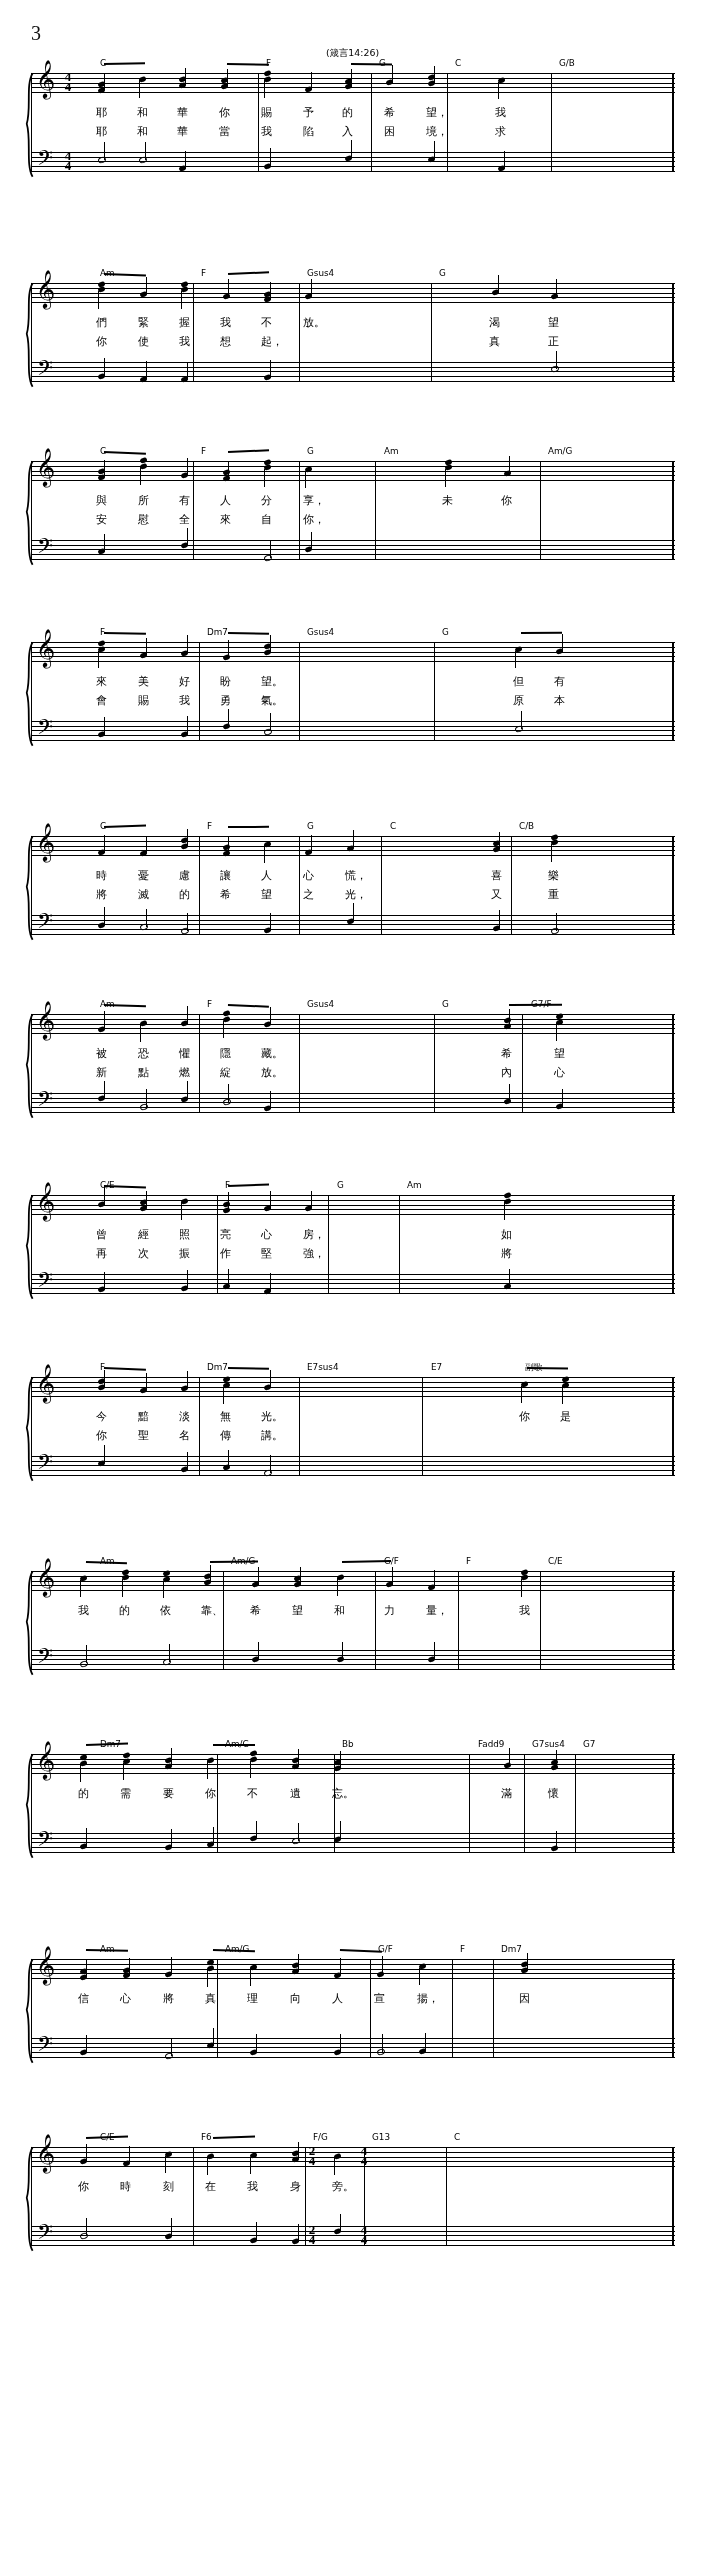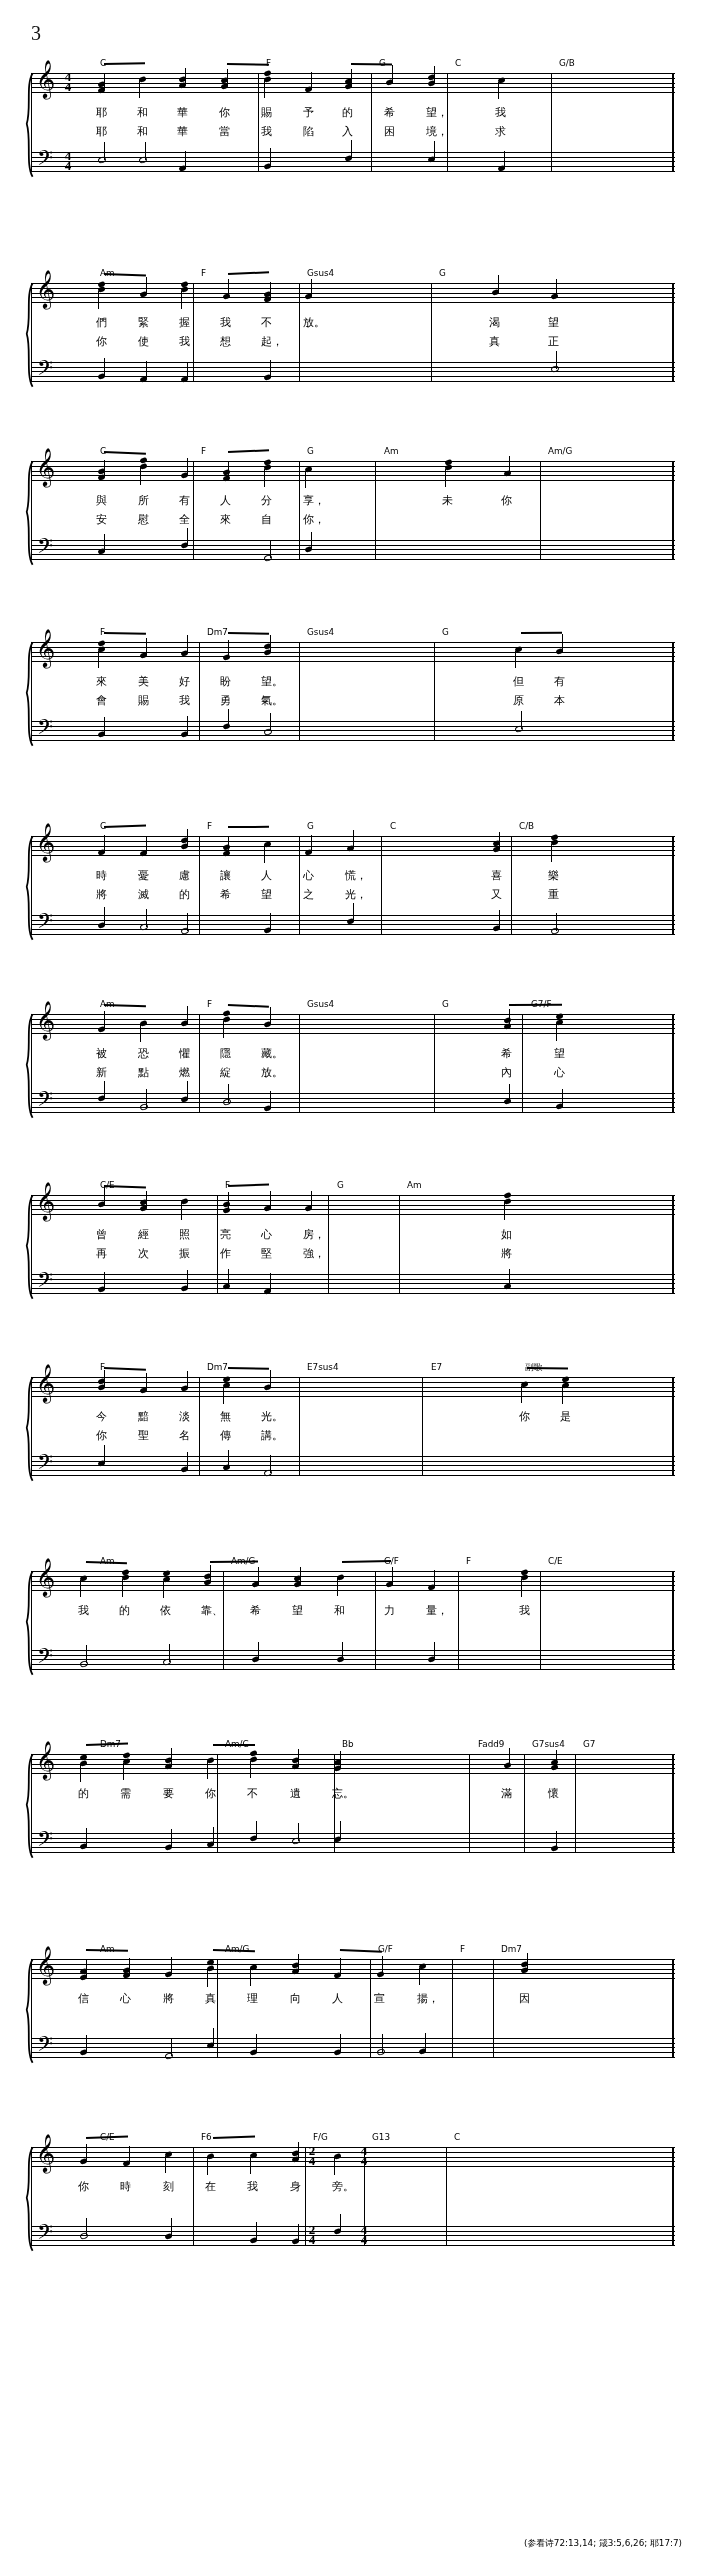--- a/index.html
+++ b/index.html
@@ -190,20 +190,21 @@
     height: 2.4px;
     background: #000;
   }
 </style>
 </head>
 <body>
 
 <div class="page">
 
   <div class="page-number">3</div>
+  <div class="song-subtitle">(箴言14:26)</div>
 
   <div id="systems-host">
       <div class="system" style="top: 65px; height: 147px;">
         <div class="sys-inner">
           <div class="brace">
             <svg width="13" height="106" viewBox="0 0 22 180">
               <path d="M18 2 C6 22 16 62 8 88 C16 114 6 158 18 178" fill="none" stroke="#000" stroke-width="3"></path>
             </svg>
           </div>
           <div class="staff" style="top: 8.2px;">
@@ -1195,15 +1196,14 @@
           <div class="lyric" style="left: 132px; top: 40px;">刻</div>
           <div class="lyric" style="left: 174px; top: 40px;">在</div>
           <div class="lyric" style="left: 216px; top: 40px;">我</div>
           <div class="lyric" style="left: 259px; top: 40px;">身</div>
           <div class="lyric" style="left: 301px; top: 40px;">旁。</div>
           <div class="barline thick" style="left: 641px; top: 8.2px; height: 98px;"></div>
         </div>
       </div>
     </div>
 
-  <div class="footer-ref">(参看诗72:13,14; 箴3:5,6,26; 耶17:7)</div>
 </div>
 
 
 </body></html>

